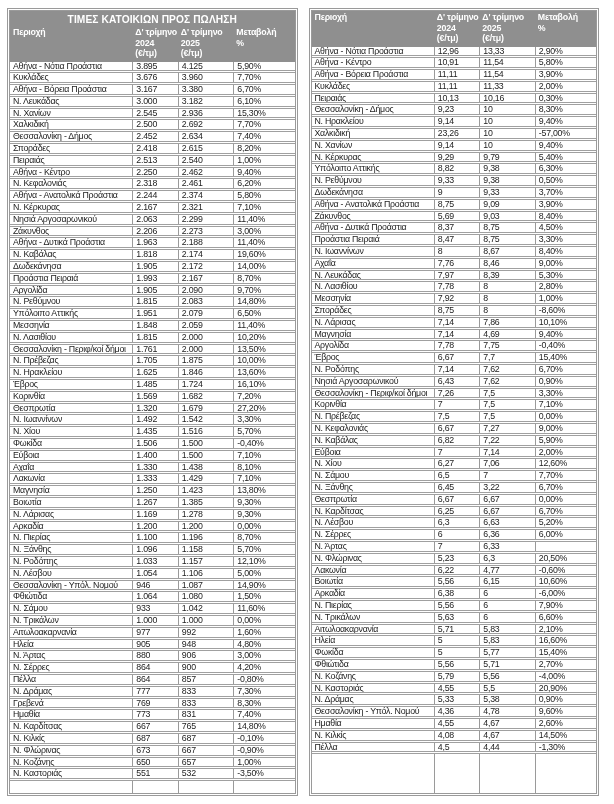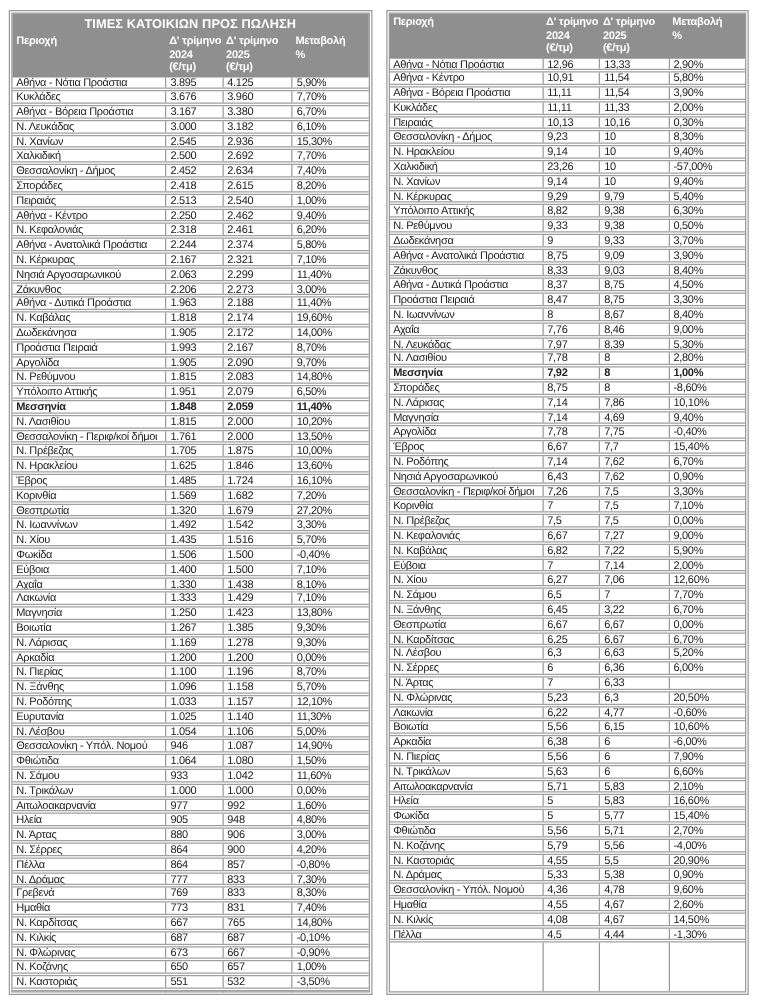--- a/index.html
+++ b/index.html
@@ -34,21 +34,21 @@
   .t-row{
     display:grid;grid-template-columns:43% 16% 19.5% 21.5%;
     border-bottom:3px double #a0a0a0;
     font-size:8.8px;line-height:8.8px;
   }
   .t-row .cell{
     padding:0 2px 0 3px;white-space:nowrap;overflow:hidden;
     letter-spacing:-0.25px;
   }
   .t-row .num{border-left:1px solid #9a9a9a;}
-  .t-row.bold{font-weight:bold;}
+  .t-row.bold{font-weight:normal;}
   .t-filler{
     flex:1 1 auto;display:grid;grid-template-columns:43% 16% 19.5% 21.5%;
   }
   .t-filler .fcell{border-left:1px solid #9a9a9a;}
   .t-filler .fcell:first-child{border-left:none;}
 </style>
 </head>
 <body>
 
 <div class="page">
@@ -321,26 +321,20 @@
           <span class="cell num">1.158</span>
           <span class="cell num">5,70%</span>
         </div>
         <div class="t-row">
           <span class="cell">Ν. Ροδόπης</span>
           <span class="cell num">1.033</span>
           <span class="cell num">1.157</span>
           <span class="cell num">12,10%</span>
         </div>
         <div class="t-row">
-          <span class="cell">Ευρυτανία</span>
-          <span class="cell num">1.025</span>
-          <span class="cell num">1.140</span>
-          <span class="cell num">11,30%</span>
-        </div>
-        <div class="t-row">
           <span class="cell">Ν. Λέσβου</span>
           <span class="cell num">1.054</span>
           <span class="cell num">1.106</span>
           <span class="cell num">5,00%</span>
         </div>
         <div class="t-row">
           <span class="cell">Θεσσαλονίκη - Υπόλ. Νομού</span>
           <span class="cell num">946</span>
           <span class="cell num">1.087</span>
           <span class="cell num">14,90%</span>
@@ -544,21 +538,21 @@
           <span class="cell num">3,70%</span>
         </div>
         <div class="t-row">
           <span class="cell">Αθήνα - Ανατολικά Προάστια</span>
           <span class="cell num">8,75</span>
           <span class="cell num">9,09</span>
           <span class="cell num">3,90%</span>
         </div>
         <div class="t-row">
           <span class="cell">Ζάκυνθος</span>
-          <span class="cell num">8,33</span>
+          <span class="cell num">5,69</span>
           <span class="cell num">9,03</span>
           <span class="cell num">8,40%</span>
         </div>
         <div class="t-row">
           <span class="cell">Αθήνα - Δυτικά Προάστια</span>
           <span class="cell num">8,37</span>
           <span class="cell num">8,75</span>
           <span class="cell num">4,50%</span>
         </div>
         <div class="t-row">

